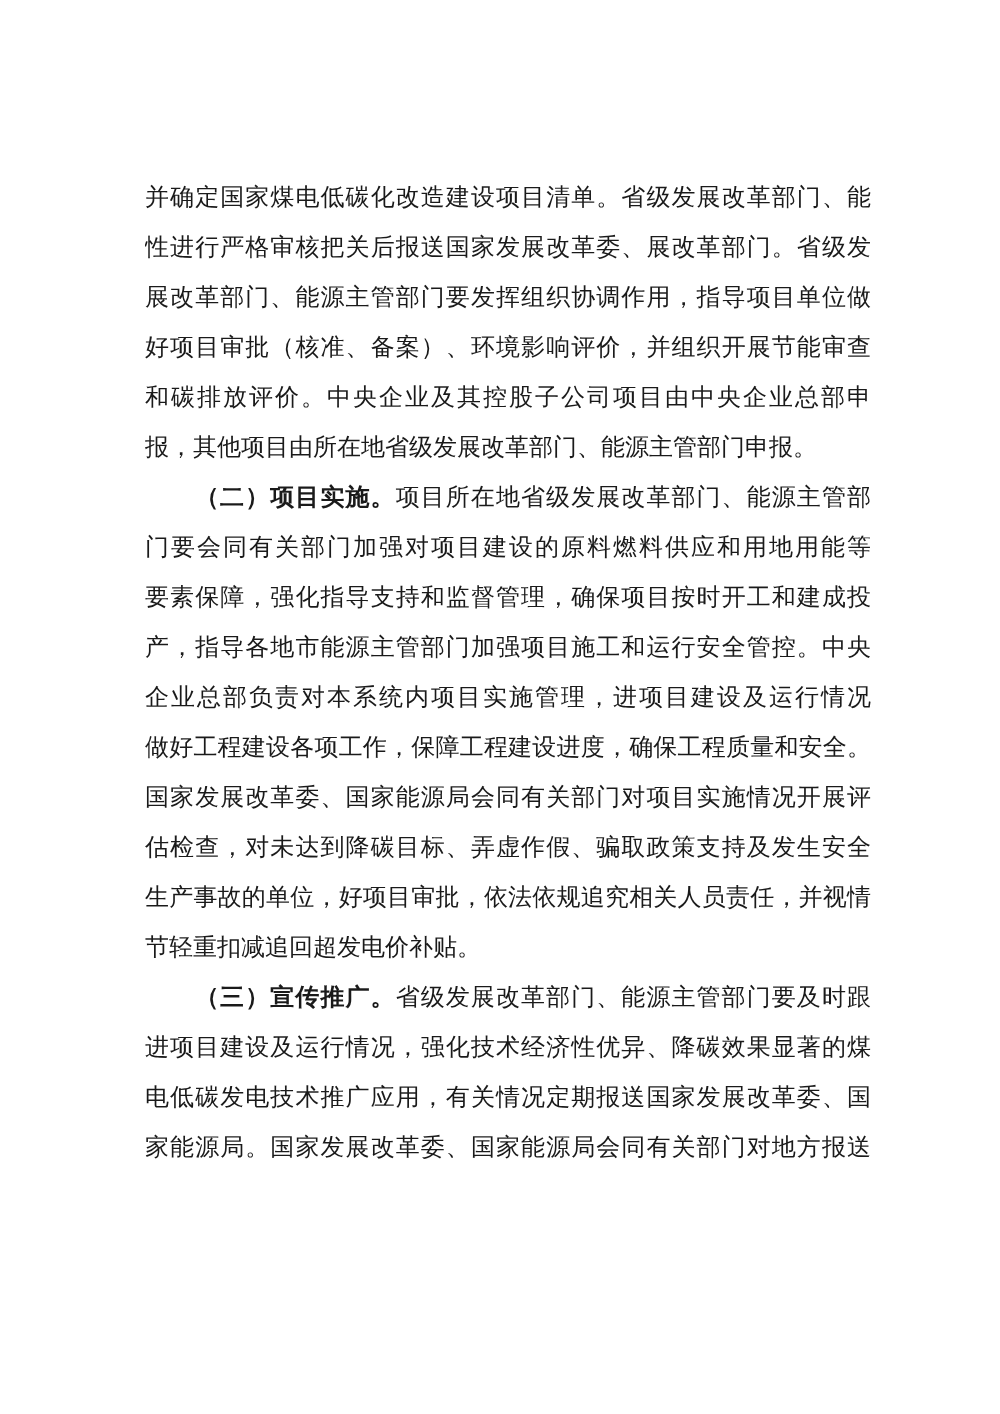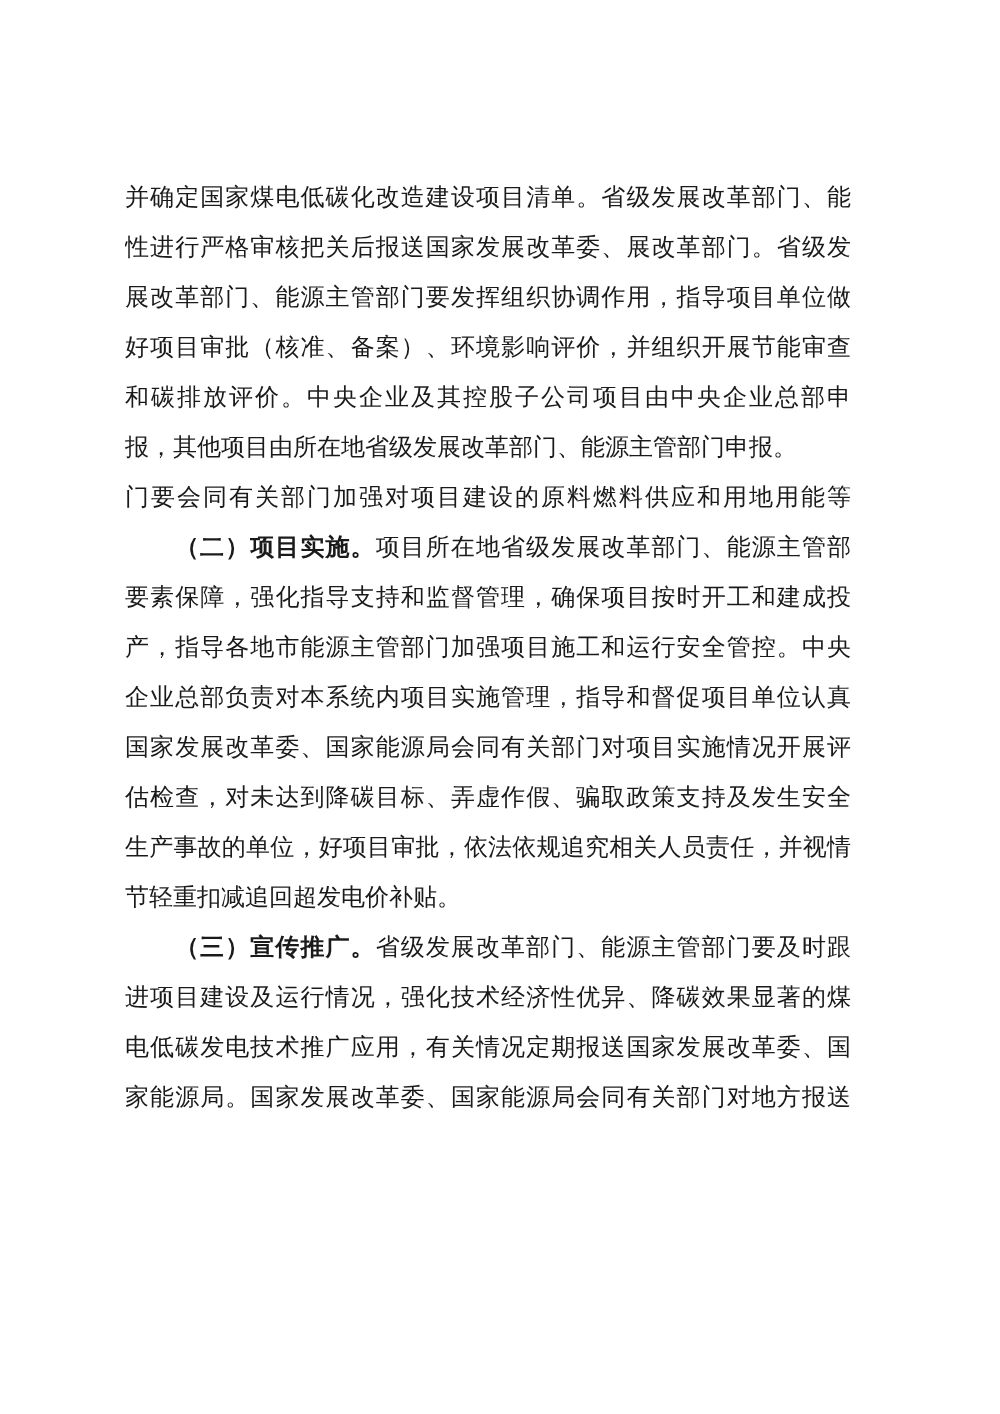--- a/index.html
+++ b/index.html
@@ -9,21 +9,21 @@
     font-family: "Liberation Serif", "DejaVu Serif", serif;
   }
   .page {
     position: relative;
     width: 1000px; height: 1414px;
     background: #ffffff;
     overflow: hidden;
   }
   .doc-body {
     position: absolute;
-    left: 125px; top: 172px;
+    left: 145px; top: 172px;
     width: 726px;
     color: #1a1a1a;
     font-size: 24px;
   }
   .paragraph { margin: 0; padding: 0; }
   .line {
     height: 50px;
     line-height: 50px;
     text-align: justify;
     text-align-last: justify;
@@ -42,25 +42,26 @@
   <div class="doc-body" style="color: rgb(26, 26, 26);">
       <div class="paragraph">
         <div class="line"><span>并确定国家煤电低碳化改造建设项目清单。省级发展改革部门、能</span></div>
         <div class="line"><span>性进行严格审核把关后报送国家发展改革委、展改革部门。省级发</span></div>
         <div class="line"><span>展改革部门、能源主管部门要发挥组织协调作用，指导项目单位做</span></div>
         <div class="line"><span>好项目审批（核准、备案）、环境影响评价，并组织开展节能审查</span></div>
         <div class="line"><span>和碳排放评价。中央企业及其控股子公司项目由中央企业总部申</span></div>
         <div class="line final"><span>报，其他项目由所在地省级发展改革部门、能源主管部门申报。</span></div>
       </div>
       <div class="paragraph">
+        <div class="line first"><span class="bold">（二）项目实施。</span><span>项目所在地省级发展改革部门、能源主管部</span></div>
         <div class="line"><span>门要会同有关部门加强对项目建设的原料燃料供应和用地用能等</span></div>
-        <div class="line first"><span class="bold">（二）项目实施。</span><span>项目所在地省级发展改革部门、能源主管部</span></div>
         <div class="line"><span>要素保障，强化指导支持和监督管理，确保项目按时开工和建成投</span></div>
         <div class="line"><span>产，指导各地市能源主管部门加强项目施工和运行安全管控。中央</span></div>
-        <div class="line"><span>企业总部负责对本系统内项目实施管理，指导和督促项目单位认真</span></div>
+        <div class="line"><span>企业总部负责对本系统内项目实施管理，进项目建设及运行情况</span></div>
+        <div class="line"><span>做好工程建设各项工作，保障工程建设进度，确保工程质量和安全。</span></div>
         <div class="line"><span>国家发展改革委、国家能源局会同有关部门对项目实施情况开展评</span></div>
         <div class="line"><span>估检查，对未达到降碳目标、弄虚作假、骗取政策支持及发生安全</span></div>
         <div class="line"><span>生产事故的单位，好项目审批，依法依规追究相关人员责任，并视情</span></div>
         <div class="line final"><span>节轻重扣减追回超发电价补贴。</span></div>
       </div>
       <div class="paragraph">
         <div class="line first"><span class="bold">（三）宣传推广。</span><span>省级发展改革部门、能源主管部门要及时跟</span></div>
         <div class="line"><span>进项目建设及运行情况，强化技术经济性优异、降碳效果显著的煤</span></div>
         <div class="line"><span>电低碳发电技术推广应用，有关情况定期报送国家发展改革委、国</span></div>
         <div class="line"><span>家能源局。国家发展改革委、国家能源局会同有关部门对地方报送</span></div>

